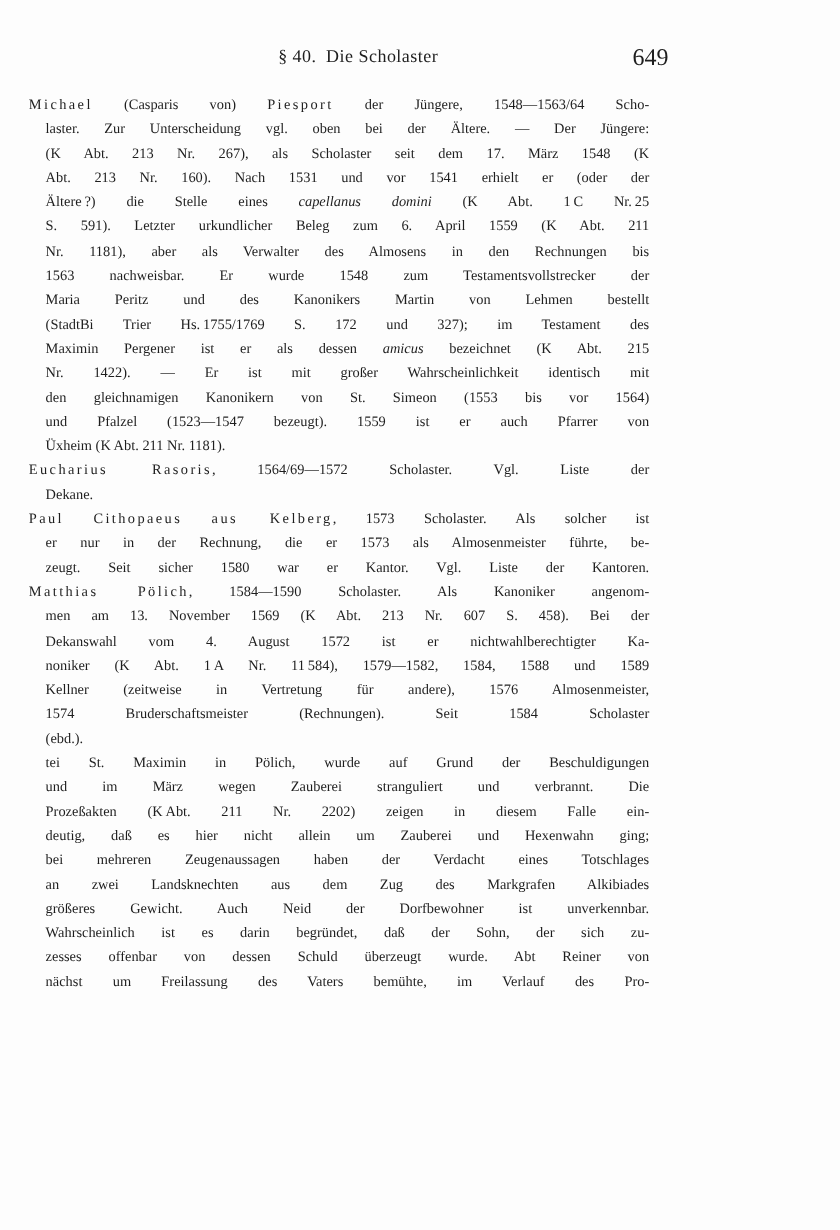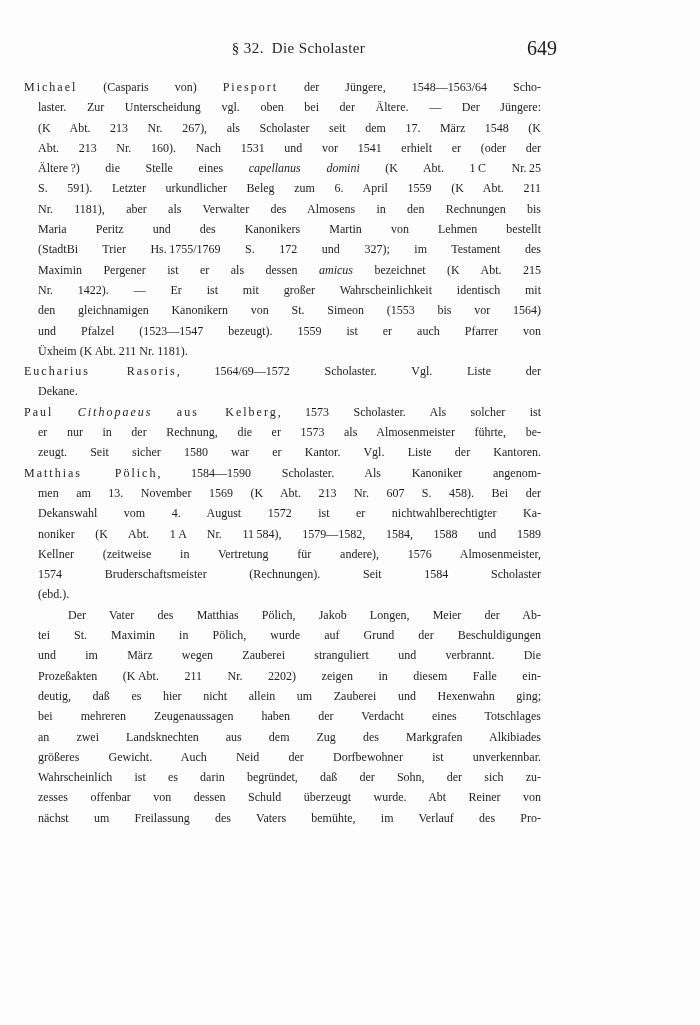--- a/index.html
+++ b/index.html
@@ -27,39 +27,40 @@
   }
   .line {
     text-align:justify; text-align-last:justify; text-justify:inter-word;
     white-space:normal;
   }
   .line.cont  { padding-left:14px; }
   .line.pfirst{ padding-left:44px; }
   .line.last  { text-align-last:left; }
   .sp   { letter-spacing:2px; }
   .it   { font-style:italic; }
-  .spit { font-style:italic; letter-spacing:2px; }
+  .spit { letter-spacing:2px; }
 </style>
 </head>
 <body>
 
 <div class="page">
   <header class="running-head">
-    <span class="section-title">§ 32. Die Scholaster</span>
+    <span class="section-title">§ 40. Die Scholaster</span>
     <span class="page-number">649</span>
   </header>
   <main class="text-block">
       <div>
         <div class="line"><span class="sp">Michael</span><span> (Casparis von) </span><span class="sp">Piesport</span><span> der Jüngere, 1548—1563/64 Scho-</span></div>
         <div class="line cont"><span>laster. Zur Unterscheidung vgl. oben bei der Ältere. — Der Jüngere:</span></div>
         <div class="line cont"><span>(K Abt. 213 Nr. 267), als Scholaster seit dem 17. März 1548 (K</span></div>
         <div class="line cont"><span>Abt. 213 Nr. 160). Nach 1531 und vor 1541 erhielt er (oder der</span></div>
         <div class="line cont"><span>Ältere ?) die Stelle eines </span><span class="it">capellanus domini</span><span> (K Abt. 1 C Nr. 25</span></div>
         <div class="line cont"><span>S. 591). Letzter urkundlicher Beleg zum 6. April 1559 (K Abt. 211</span></div>
         <div class="line cont"><span>Nr. 1181), aber als Verwalter des Almosens in den Rechnungen bis</span></div>
+        <div class="line cont"><span>1563 nachweisbar. Er wurde 1548 zum Testamentsvollstrecker der</span></div>
         <div class="line cont"><span>Maria Peritz und des Kanonikers Martin von Lehmen bestellt</span></div>
         <div class="line cont"><span>(StadtBi Trier Hs. 1755/1769 S. 172 und 327); im Testament des</span></div>
         <div class="line cont"><span>Maximin Pergener ist er als dessen </span><span class="it">amicus</span><span> bezeichnet (K Abt. 215</span></div>
         <div class="line cont"><span>Nr. 1422). — Er ist mit großer Wahrscheinlichkeit identisch mit</span></div>
         <div class="line cont"><span>den gleichnamigen Kanonikern von St. Simeon (1553 bis vor 1564)</span></div>
         <div class="line cont"><span>und Pfalzel (1523—1547 bezeugt). 1559 ist er auch Pfarrer von</span></div>
         <div class="line cont last"><span>Üxheim (K Abt. 211 Nr. 1181).</span></div>
       </div>
       <div>
         <div class="line"><span class="sp">Eucharius Rasoris</span><span>, 1564/69—1572 Scholaster. Vgl. Liste der</span></div>
@@ -73,21 +74,20 @@
       <div>
         <div class="line"><span class="sp">Matthias Pölich</span><span>, 1584—1590 Scholaster. Als Kanoniker angenom-</span></div>
         <div class="line cont"><span>men am 13. November 1569 (K Abt. 213 Nr. 607 S. 458). Bei der</span></div>
         <div class="line cont"><span>Dekanswahl vom 4. August 1572 ist er nichtwahlberechtigter Ka-</span></div>
         <div class="line cont"><span>noniker (K Abt. 1 A Nr. 11 584), 1579—1582, 1584, 1588 und 1589</span></div>
         <div class="line cont"><span>Kellner (zeitweise in Vertretung für andere), 1576 Almosenmeister,</span></div>
         <div class="line cont"><span>1574 Bruderschaftsmeister (Rechnungen). Seit 1584 Scholaster</span></div>
         <div class="line cont last"><span>(ebd.).</span></div>
       </div>
       <div>
-        <div class="line pfirst"><span>Der Vater des Matthias Pölich, Jakob Longen, Meier der Ab-</span></div>
         <div class="line cont"><span>tei St. Maximin in Pölich, wurde auf Grund der Beschuldigungen</span></div>
         <div class="line cont"><span>und im März wegen Zauberei stranguliert und verbrannt. Die</span></div>
         <div class="line cont"><span>Prozeßakten (K Abt. 211 Nr. 2202) zeigen in diesem Falle ein-</span></div>
         <div class="line cont"><span>deutig, daß es hier nicht allein um Zauberei und Hexenwahn ging;</span></div>
         <div class="line cont"><span>bei mehreren Zeugenaussagen haben der Verdacht eines Totschlages</span></div>
         <div class="line cont"><span>an zwei Landsknechten aus dem Zug des Markgrafen Alkibiades</span></div>
         <div class="line cont"><span>größeres Gewicht. Auch Neid der Dorfbewohner ist unverkennbar.</span></div>
         <div class="line cont"><span>Wahrscheinlich ist es darin begründet, daß der Sohn, der sich zu-</span></div>
         <div class="line cont"><span>zesses offenbar von dessen Schuld überzeugt wurde. Abt Reiner von</span></div>
         <div class="line cont"><span>nächst um Freilassung des Vaters bemühte, im Verlauf des Pro-</span></div>

